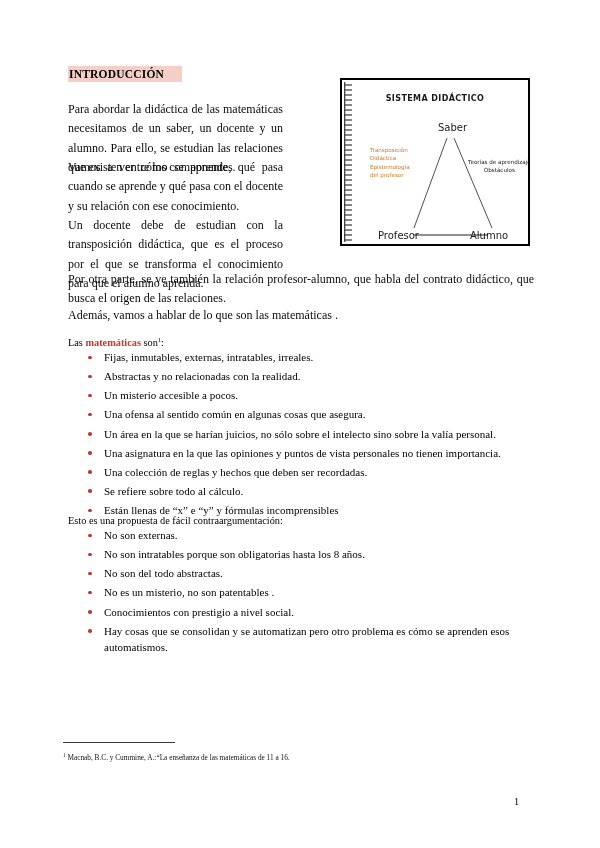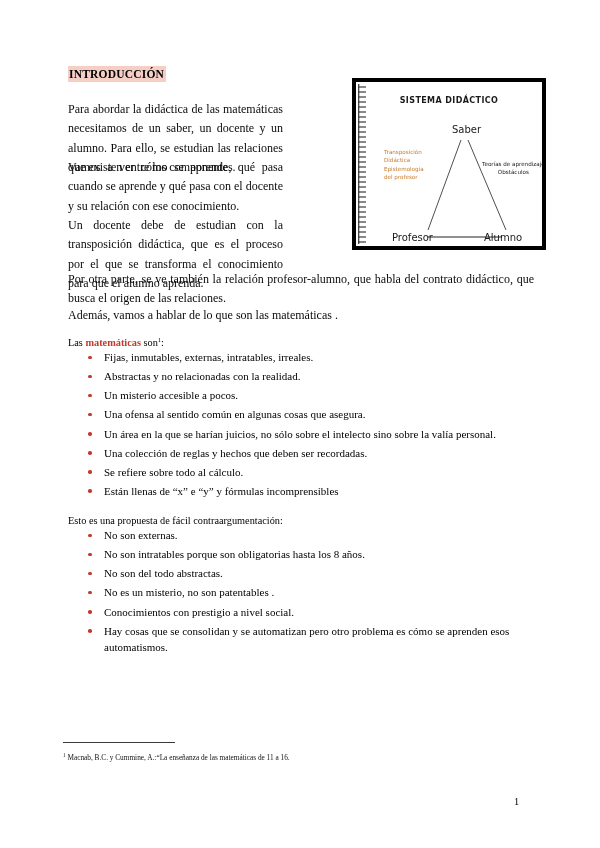--- a/index.html
+++ b/index.html
@@ -23,46 +23,46 @@
 
   
   .heading {
     position: absolute;
     left: 68px;
     top: 66px;
     font-size: 11.5px;
     font-weight: bold;
     letter-spacing: 0.2px;
     background: #f5cfc6;
-    padding: 1px 2px 1px 1px;
+    padding: 1px 18px 1px 1px;
     line-height: 1.25;
   }
 
   
   .para {
     position: absolute;
     font-size: 12px;
     line-height: 1.62;
     text-align: justify;
     color: #0a0a0a;
   }
   .p1 { left: 68px; top: 100px; width: 215px; }
   .p2 { left: 68px; top: 158px; width: 215px; }
   .p3 { left: 68px; top: 216px; width: 215px; }
   .p4 { left: 68px; top: 270px; width: 466px; }
   .p5 { left: 68px; top: 306px; width: 466px; }
 
   
   .diagram {
     position: absolute;
-    left: 352px;
+    left: 340px;
     top: 78px;
     width: 186px;
     height: 164px;
-    border: 4px solid #000000;
+    border: 2px solid #000000;
     background: #ffffff;
     overflow: hidden;
   }
   .spiral {
     position: absolute;
     left: 2px;
     top: 2px;
     width: 9px;
     height: 160px;
   }
@@ -259,20 +259,21 @@
   </div>
 
   <div class="lead lead-1"><span>Las </span><span class="accent">matemáticas</span><span> son</span><span class="fn-ref">1</span><span>:</span></div>
 
   <ul class="bullets list-1">
     <li>Fijas, inmutables, externas, intratables, irreales.</li>
     <li>Abstractas y no relacionadas con la realidad.</li>
     <li>Un misterio accesible a pocos.</li>
     <li>Una ofensa al sentido común en algunas cosas que asegura.</li>
     <li>Un área en la que se harían juicios, no sólo sobre el intelecto sino sobre la valía personal.</li>
+    <li>Una asignatura en la que las opiniones y puntos de vista personales no tienen importancia.</li>
     <li>Una colección de reglas y hechos que deben ser recordadas.</li>
     <li>Se refiere sobre todo al cálculo.</li>
     <li>Están llenas de “x” e “y” y fórmulas incomprensibles</li>
   </ul>
 
   <div class="lead lead-2">Esto es una propuesta de fácil contraargumentación:</div>
 
   <ul class="bullets list-2">
     <li>No son externas.</li>
     <li>No son intratables porque son obligatorias hasta los 8 años.</li>

